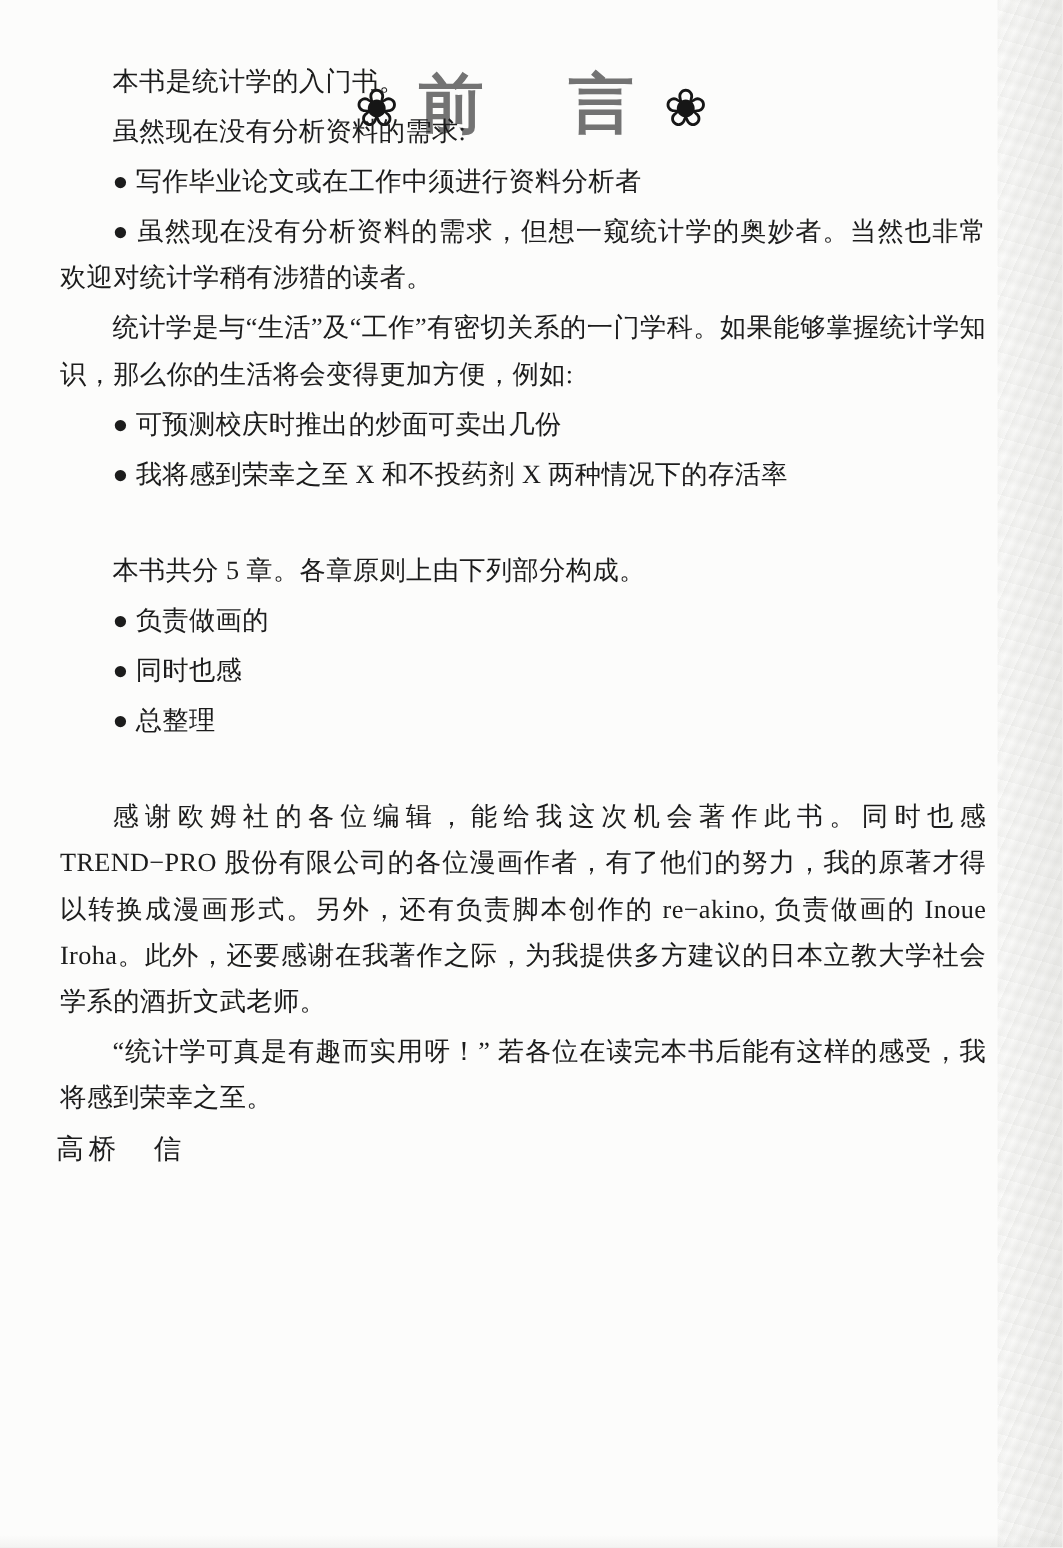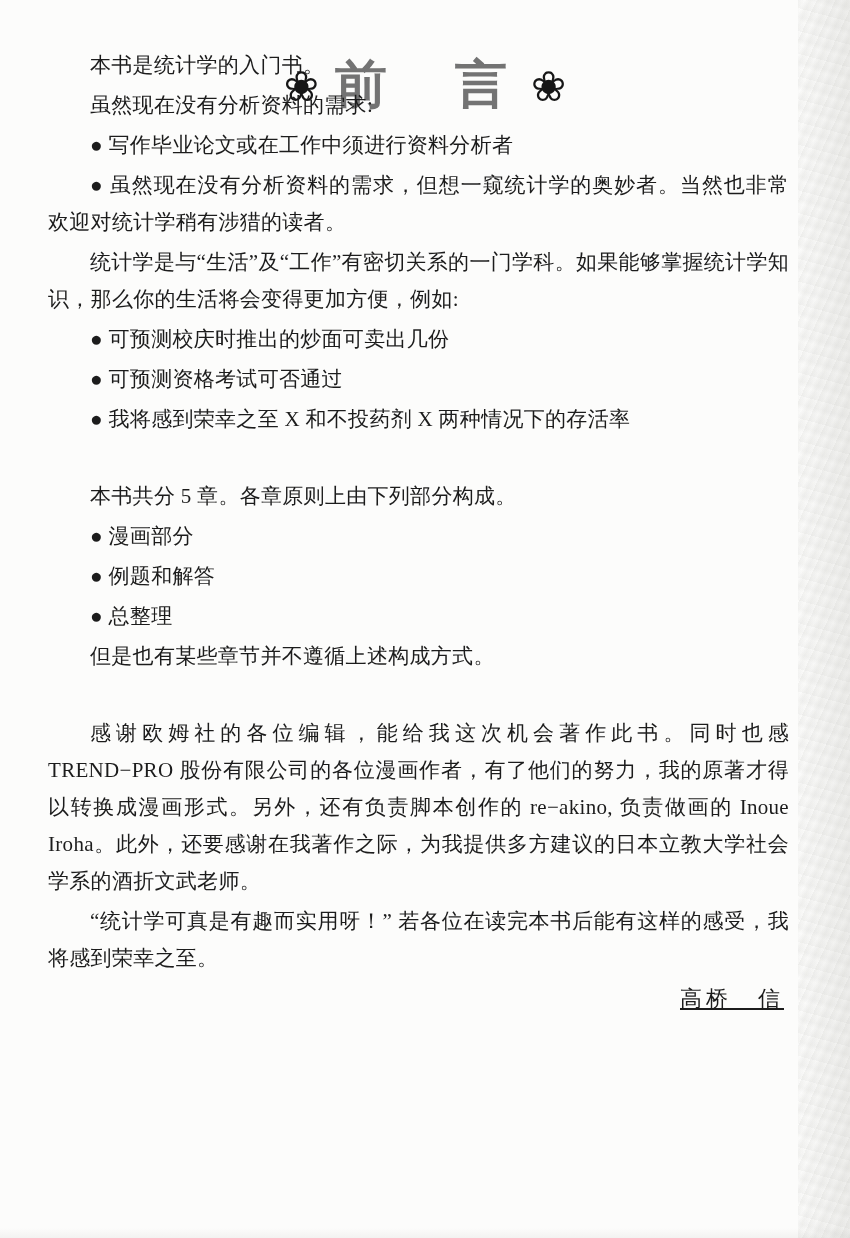--- a/index.html
+++ b/index.html
@@ -86,52 +86,48 @@
     line-height: 37px;
     text-indent: 2em;
     text-align: justify;
     letter-spacing: 0.3px;
   }
   .gap { margin-top: 40px; }
   .signature {
     margin: 0;
     font-size: 22px;
     line-height: 37px;
-    text-align: right;
     padding-right: 8px;
     letter-spacing: 4px;
     white-space: pre;
-    text-decoration: underline;
   }
 </style>
 </head>
 <body>
 
 <div class="page">
 
   <header class="title-row">
     <span class="florette left">❀</span>
     <h1 class="title-text">前　言</h1>
     <span class="florette right">❀</span>
   </header>
 
   <main class="content body-text">
     <p class="line">本书是统计学的入门书。</p>
     <p class="line">虽然现在没有分析资料的需求:</p>
     <p class="line">● 写作毕业论文或在工作中须进行资料分析者</p>
     <p class="line">● 虽然现在没有分析资料的需求，但想一窥统计学的奥妙者。当然也非常欢迎对统计学稍有涉猎的读者。</p>
     <p class="line">统计学是与“生活”及“工作”有密切关系的一门学科。如果能够掌握统计学知识，那么你的生活将会变得更加方便，例如:</p>
     <p class="line">● 可预测校庆时推出的炒面可卖出几份</p>
-    <p class="line">● 可预测资格考试可否通过</p>
     <p class="line">● 我将感到荣幸之至 X 和不投药剂 X 两种情况下的存活率</p>
     <p class="line gap">本书共分 5 章。各章原则上由下列部分构成。</p>
-    <p class="line">● 漫画部分</p>
-    <p class="line">● 例题和解答</p>
+    <p class="line">● 负责做画的</p>
+    <p class="line">● 同时也感</p>
     <p class="line">● 总整理</p>
-    <p class="line">但是也有某些章节并不遵循上述构成方式。</p>
     <p class="line gap">感谢欧姆社的各位编辑，能给我这次机会著作此书。同时也感 TREND−PRO 股份有限公司的各位漫画作者，有了他们的努力，我的原著才得以转换成漫画形式。另外，还有负责脚本创作的 re−akino, 负责做画的 Inoue Iroha。此外，还要感谢在我著作之际，为我提供多方建议的日本立教大学社会学系的酒折文武老师。</p>
     <p class="line">“统计学可真是有趣而实用呀！” 若各位在读完本书后能有这样的感受，我将感到荣幸之至。</p>
     <p class="signature">高桥　信</p>
   </main>
 
   <div class="edge-shadow-right"></div>
   <div class="edge-shadow-bottom"></div>
 </div>
 
 </body></html>

